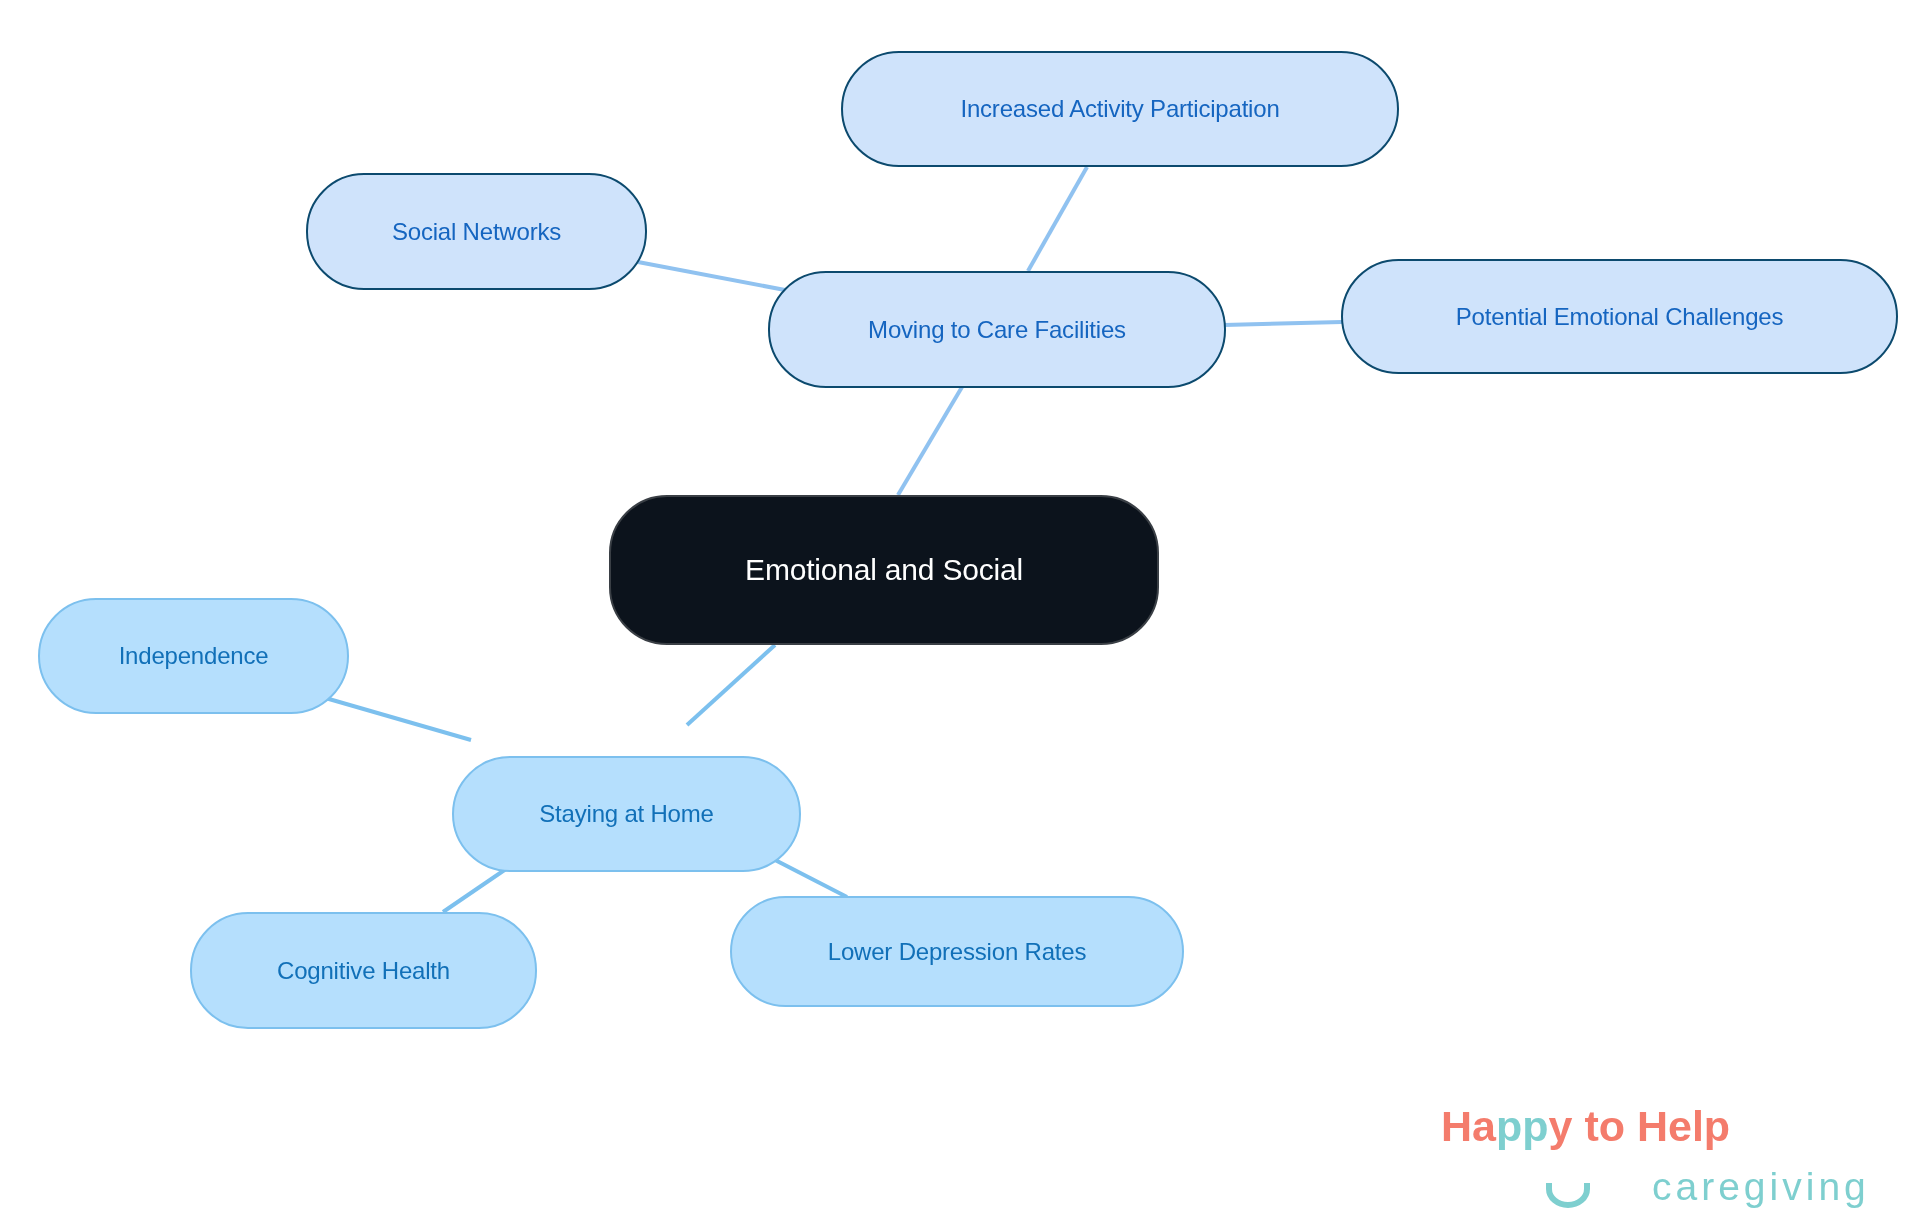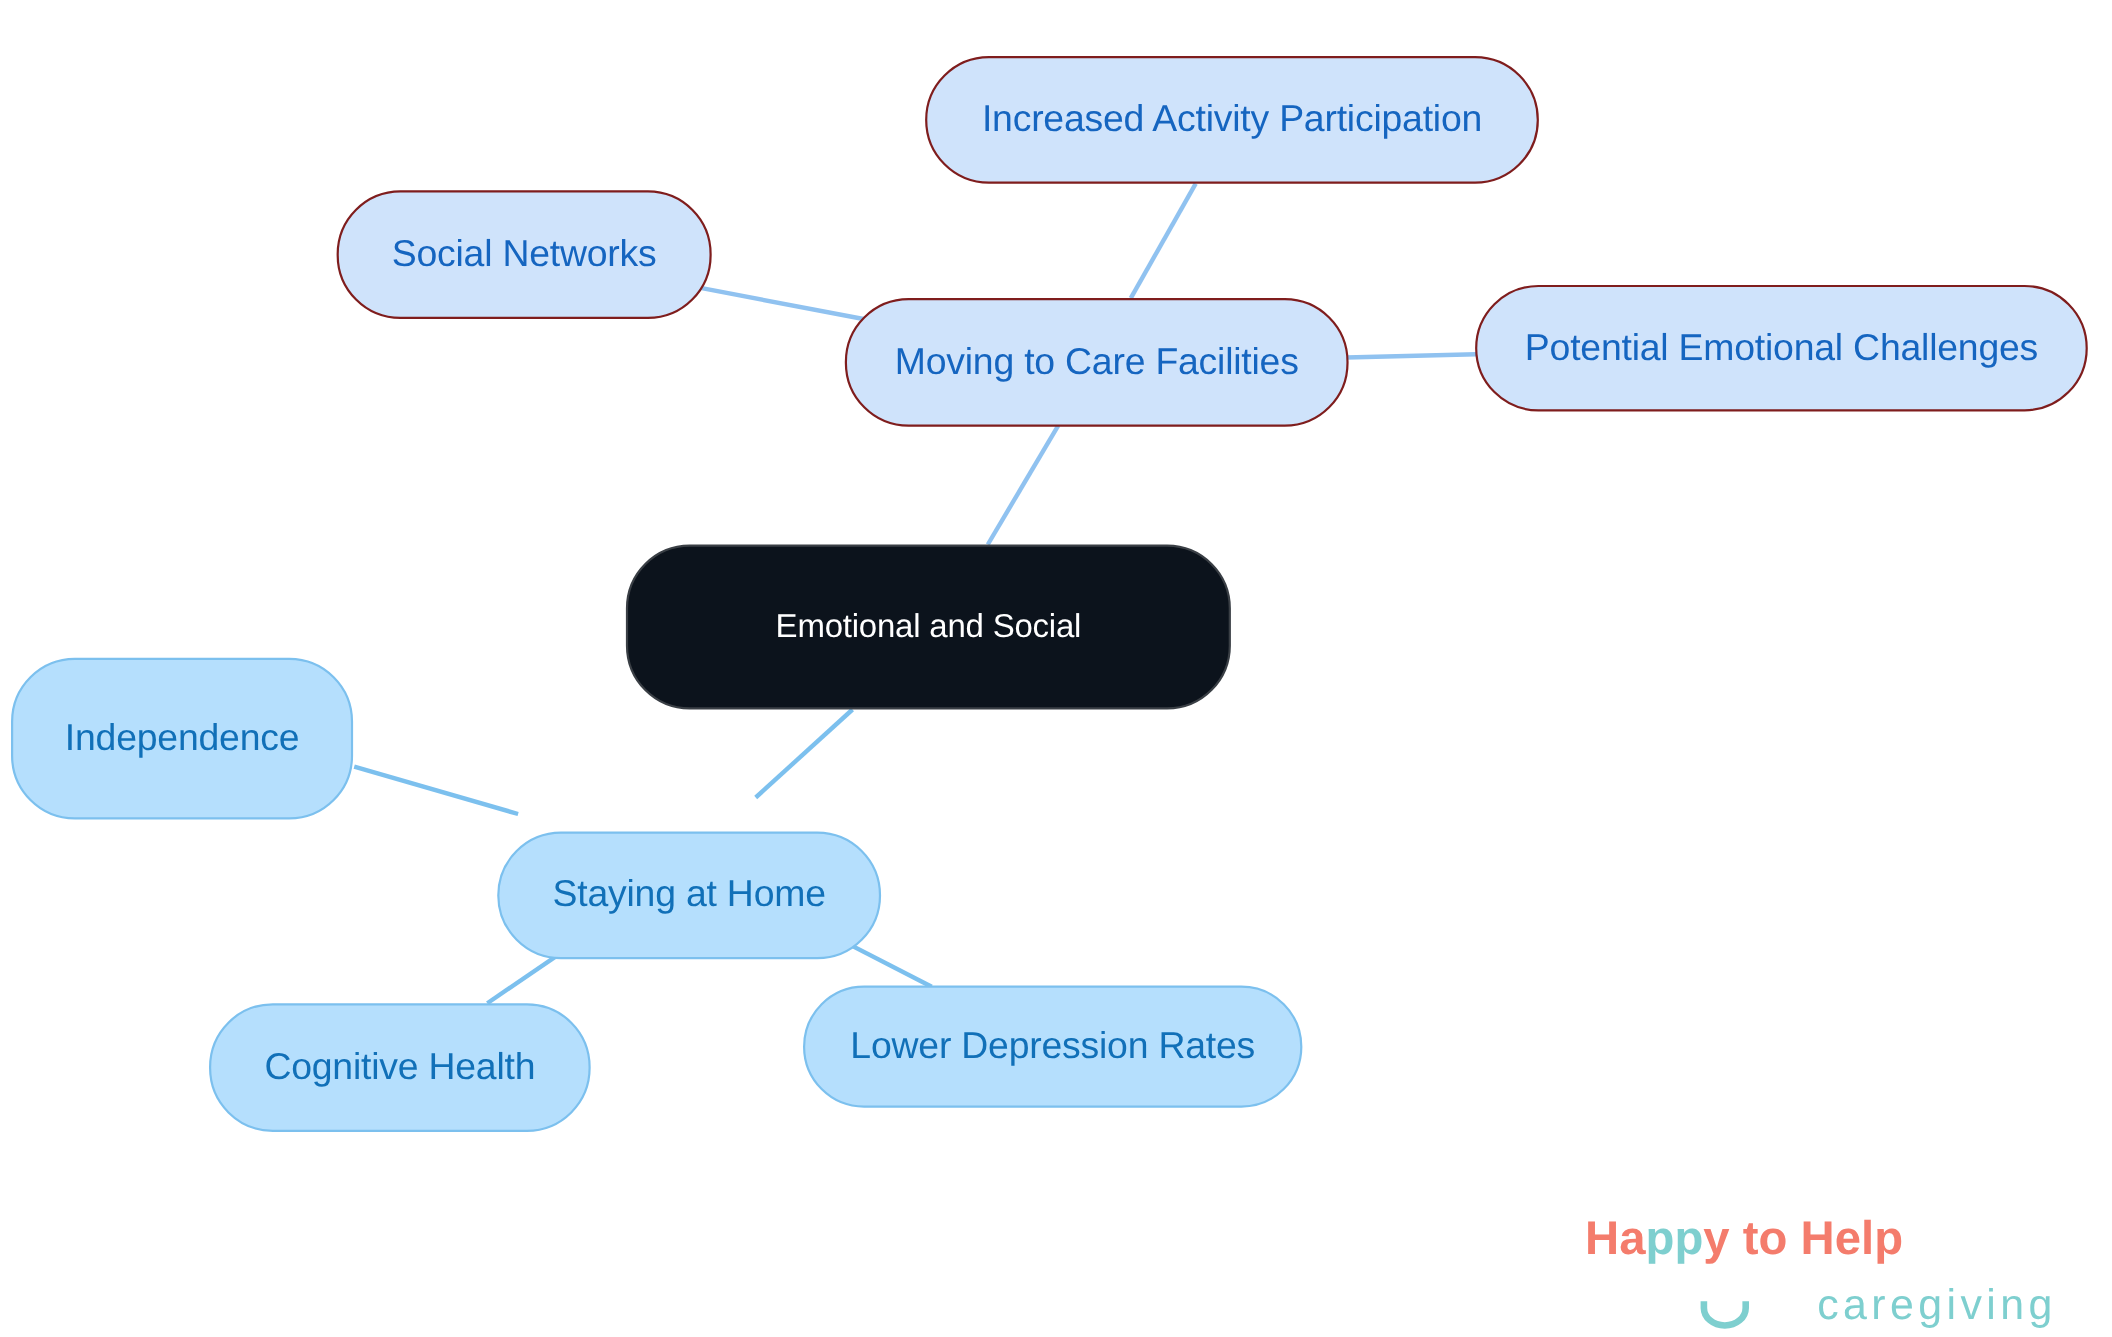--- a/index.html
+++ b/index.html
@@ -2,23 +2,23 @@
 <html><head>
   <meta charset="utf-8">
   <style>
     html, body { margin: 0; padding: 0; background: #ffffff; }
     body { width: 1920px; height: 1215px; position: relative; overflow: hidden;
            font-family: "Liberation Sans", "DejaVu Sans", sans-serif; }
     #edges { position: absolute; left: 0; top: 0; width: 1920px; height: 1215px; }
     .node {
       position: absolute; box-sizing: border-box;
       display: flex; align-items: center; justify-content: center; text-align: center;
-      border-radius: 58px; border: 2px solid #7f1d1d;
+      border-radius: 58px; border: 2px solid #0c4a6e;
       background: #cfe3fb; color: #1565c0;
-      font-size: 34px; line-height: 1.15; letter-spacing: -0.2px;
+      font-size: 24px; line-height: 1.15; letter-spacing: -0.2px;
     }
     .node.home { background: #b5dffd; border-color: #7cc0ee; color: #1170b8; }
     .node.root {
       background: #0c131c; border: 2px solid #3a3f45; color: #ffffff;
       border-radius: 58px; font-size: 30px; padding: 0 40px;
     }
     #logo { position: absolute; left: 1420px; top: 1105px; width: 470px; height: 105px; }
     .logo-main {
       position: absolute; left: 21px; top: 0; font-weight: bold; font-size: 43px;
       letter-spacing: 0px; line-height: 1; white-space: nowrap;
@@ -40,41 +40,41 @@
   <line x1="1028" y1="271" x2="1087" y2="167" stroke="#90c2f0" stroke-width="4"></line>
   <line x1="785" y1="290" x2="638" y2="262" stroke="#90c2f0" stroke-width="4"></line>
   <line x1="1224" y1="325" x2="1342" y2="322" stroke="#90c2f0" stroke-width="4"></line>
 
   <line x1="775" y1="645" x2="687" y2="725" stroke="#7cc0ee" stroke-width="4"></line>
   <line x1="471" y1="740" x2="322" y2="697" stroke="#7cc0ee" stroke-width="4"></line>
   <line x1="547" y1="841" x2="443" y2="912" stroke="#7cc0ee" stroke-width="4"></line>
   <line x1="738" y1="841" x2="847" y2="897" stroke="#7cc0ee" stroke-width="4"></line>
 </svg>
 
-<div class="node root" style="left:569px; top:495px; width:550px; height:150px; flex-direction:row;">
+<div class="node root" style="left:609px; top:495px; width:550px; height:150px; flex-direction:row;">
   <span>Emotional and Social</span>
 </div>
 
 <div class="node" style="left:768px; top:271px; width:458px; height:117px;">
   <span>Moving to Care Facilities</span>
 </div>
 <div class="node" style="left:841px; top:51px; width:558px; height:116px;">
   <span>Increased Activity Participation</span>
 </div>
 <div class="node" style="left:306px; top:173px; width:341px; height:117px;justify-content:center;">
   <span>Social Networks</span>
 </div>
 <div class="node" style="left:1341px; top:259px; width:557px; height:115px;">
   <span>Potential Emotional Challenges</span>
 </div>
 
 <div class="node home" style="left:452px; top:725px; width:349px; height:116px;margin-top:31px;">
   <span>Staying at Home</span>
 </div>
-<div class="node home" style="left:10px; top:598px; width:311px; height:147px;">
+<div class="node home" style="left:38px; top:598px; width:311px; height:116px;">
   <span>Independence</span>
 </div>
 <div class="node home" style="left:190px; top:912px; width:347px; height:117px;">
   <span>Cognitive Health</span>
 </div>
 <div class="node home" style="left:730px; top:896px; width:454px; height:111px;justify-content:center;">
   <span>Lower Depression Rates</span>
 </div>
 
 <div id="logo">

